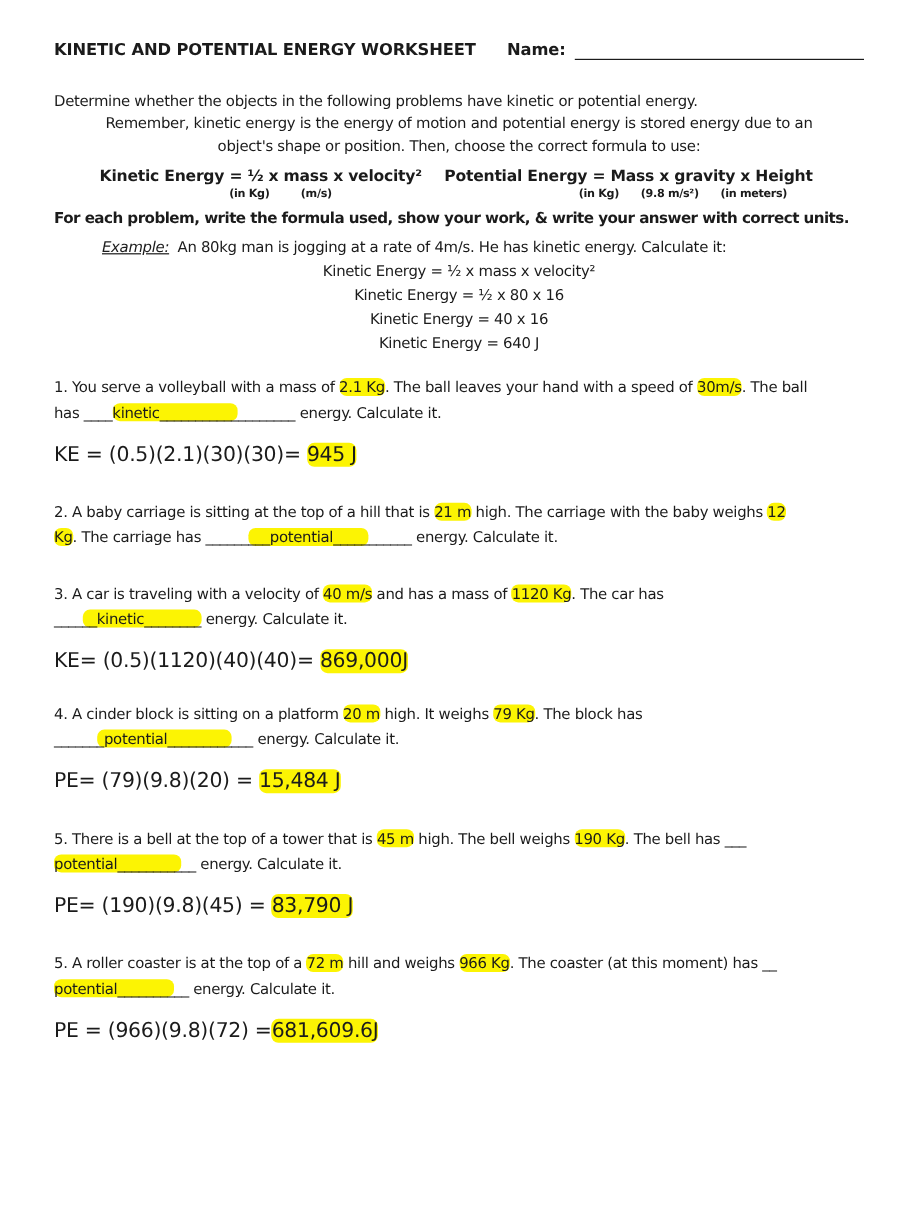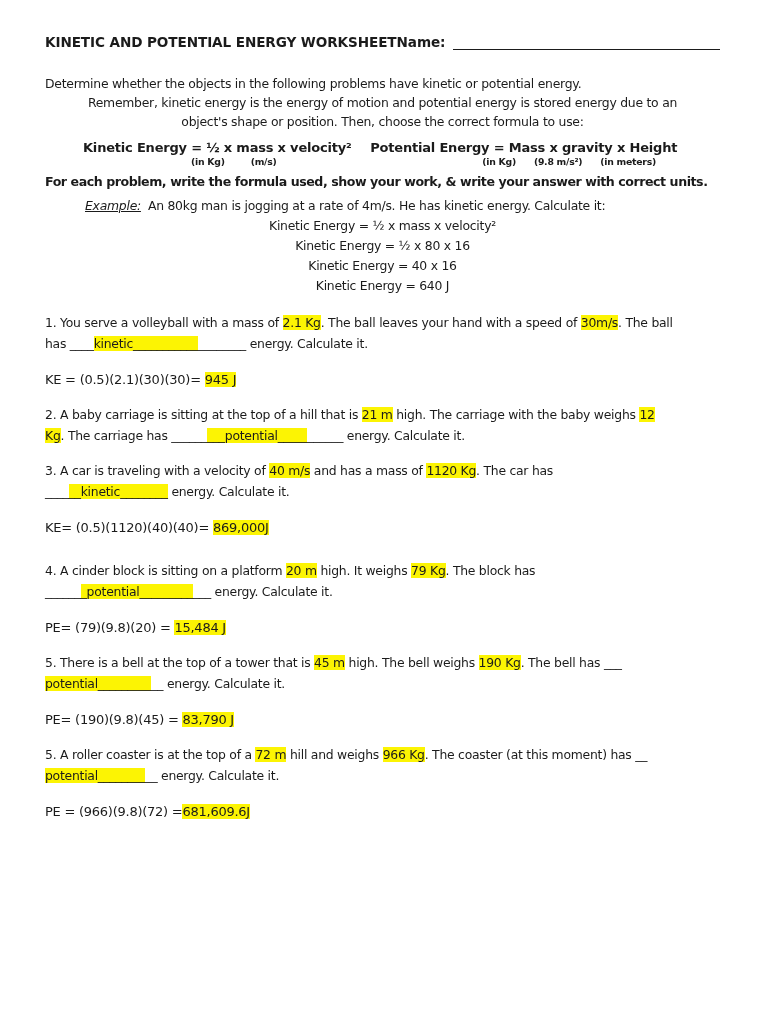--- a/index.html
+++ b/index.html
@@ -17,21 +17,21 @@
     overflow: hidden;
   }
   .title-row {
     display: flex;
     align-items: flex-end;
     font-weight: bold;
     font-size: 13.6px;
     letter-spacing: -0.1px;
   }
   .title { white-space: nowrap; }
-  .name-label { white-space: nowrap; }
+  .name-label { margin-left: 26px; white-space: nowrap; }
   .name-underline {
     flex: 1;
     min-width: 230px;
     border-bottom: 1.6px solid #1b1b1b;
     margin-left: 8px;
     height: 13px;
   }
   .intro { margin-top: 24px; line-height: 19px; }
   .intro-c { text-align: center; }
   .formulas { display: flex; margin-top: 9px; }
@@ -45,26 +45,26 @@
   .instruction {
     font-weight: bold;
     margin-top: 7px;
     font-size: 12.6px;
     letter-spacing: -0.45px;
     white-space: nowrap;
   }
   .example-intro { margin-top: 9px; padding-left: 40px; white-space: nowrap; }
   .example-label { font-style: italic; text-decoration: underline; margin-right: 7px; }
   .steps { text-align: center; line-height: 20px; margin-top: 3px; }
-  .problem { margin-top: 14px; line-height: 21px; }
+  .problem { margin-top: 26px; line-height: 21px; }
   .problem.first { margin-top: 16px; }
   .problem.gap-lg { margin-top: 22px; }
   .pline { white-space: nowrap; }
-  .answer { margin-top: 15px; font-size: 13px; white-space: nowrap; }
-  .hl { background: #fcf403; }
+  .answer { margin-top: 15px; font-size: 17px; white-space: nowrap; }
+  .hl { background: #fcf403; border-radius: 6px; }
 </style>
 </head>
 <body>
 
 <div class="page">
 
   <div class="title-row">
     <span class="title">KINETIC AND POTENTIAL ENERGY WORKSHEET</span>
     <span class="name-label">Name:</span>
     <span class="name-underline"></span>

